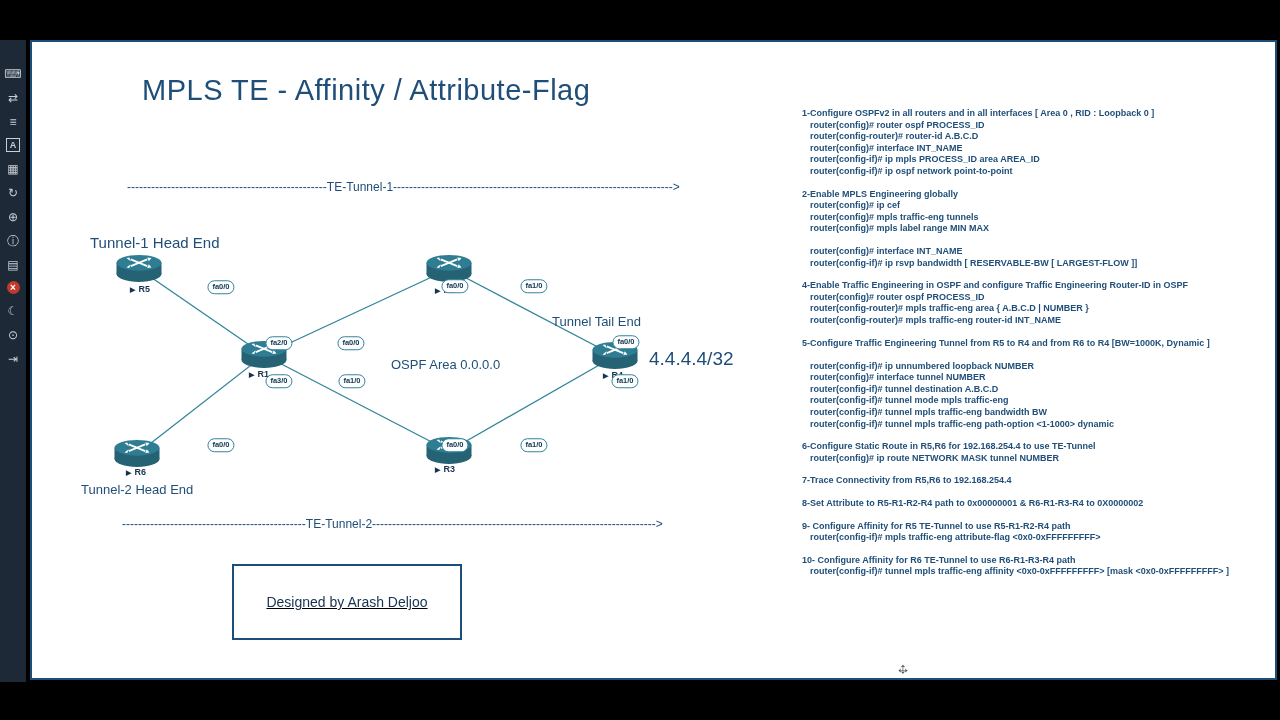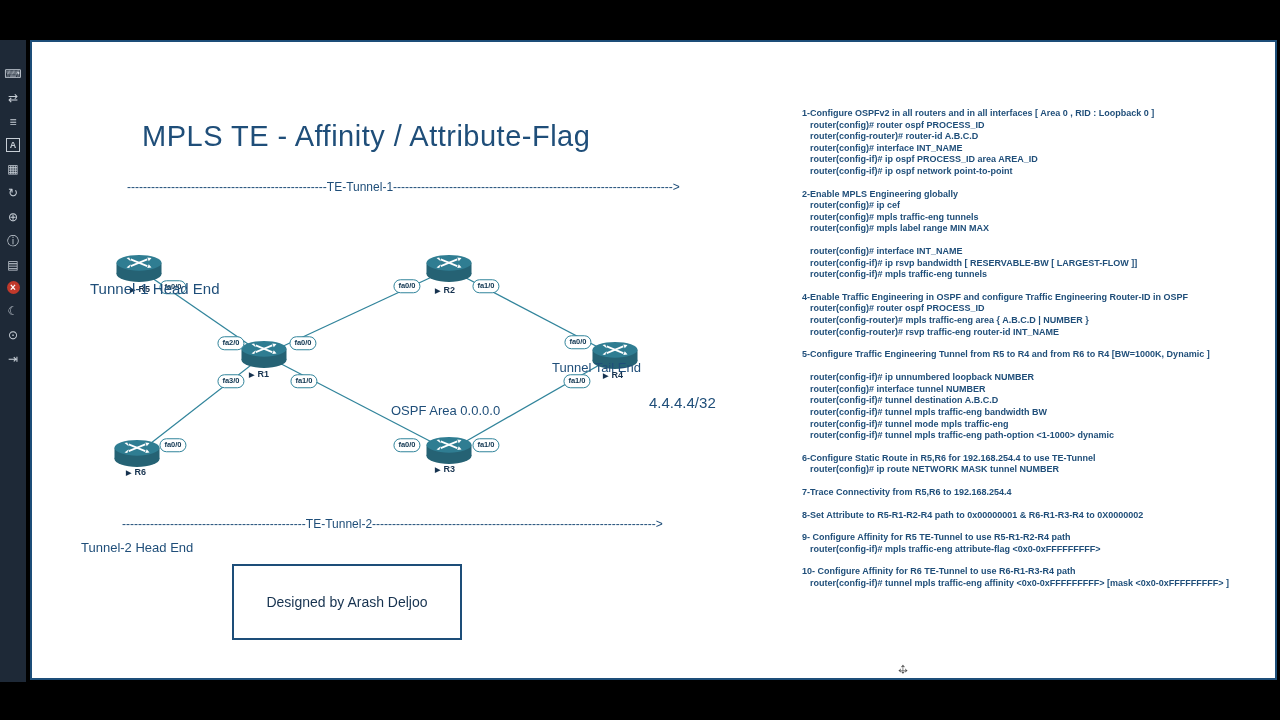--- a/index.html
+++ b/index.html
@@ -22,36 +22,36 @@
             background:#fff; border:2px solid #1d4e79; }
 
   #page-title { position:absolute; left:110px; top:32px; font-size:29px; color:#1f4e79;
                 letter-spacing:0.5px; }
 
   .tunnel-line { position:absolute; font-size:12px; color:#1f4e79; white-space:pre;
                  letter-spacing:0; font-weight:500; }
   #tunnel1-line { left:95px; top:138px; }
   #tunnel2-line { left:90px; top:475px; }
 
-  .dg-label { position:absolute; color:#1f4e79; white-space:nowrap;margin-top:46px; }
+  .dg-label { position:absolute; color:#1f4e79; white-space:nowrap; }
 
   #links-svg { position:absolute; left:0; top:0; width:1243px; height:636px; }
   #links-svg line { stroke:#31849b; stroke-width:1.3px; }
 
   .router { position:absolute; width:48px; height:30px; cursor:pointer; }
   .rlabel { position:absolute; transform:translate(-50%,-50%); font-size:9px; font-weight:bold;
             color:#16324f; white-space:nowrap; }
   .rlabel .tri { font-size:7px; margin-right:3px; }
 
   .if-pill { position:absolute; transform:translate(-50%,-50%); font-size:7.5px; font-weight:bold;
              color:#0f3550; background:#fff; border:1px solid #31849b; border-radius:8px;
-             padding:1px 4px 1.5px 4px; white-space:nowrap; cursor:pointer; }
+             padding:1px 4px 1.5px 4px; white-space:nowrap; cursor:pointer;margin-left:48px; }
 
   #credit-box { position:absolute; left:200px; top:522px; width:230px; height:76px;
-                border:2px solid #1d4e79; display:flex; align-items:center; justify-content:center; }
+                border:2px solid #1d4e79; display:flex; align-items:center; justify-content:center;text-decoration:underline; }
   #credit-box span { font-size:14px; color:#16324f; }
 
   #notes { position:absolute; left:770px; top:66px; width:472px; color:#1f4e79; }
   .note-sec { margin-bottom:11px; }
   .note-h, .note-l { font-size:9px; font-weight:bold; line-height:11.6px; white-space:nowrap; }
   .note-l { padding-left:8px; }
 
   .move-cursor { position:absolute; left:862px; top:617px; width:18px; height:18px; }
   .move-cursor span { position:absolute; left:0; top:0; width:18px; height:18px; text-align:center;
                       line-height:18px; font-size:15px; color:#4a4a4a; }
@@ -140,63 +140,62 @@
         <div class="if-pill" style="left: 272px; top: 339px;">fa1/0</div>
         <div class="if-pill" style="left: 375px; top: 244px;">fa0/0</div>
         <div class="if-pill" style="left: 454px; top: 244px;">fa1/0</div>
         <div class="if-pill" style="left: 375px; top: 403px;">fa0/0</div>
         <div class="if-pill" style="left: 454px; top: 403px;">fa1/0</div>
         <div class="if-pill" style="left: 546px; top: 300px;">fa0/0</div>
         <div class="if-pill" style="left: 545px; top: 339px;">fa1/0</div>
         <div class="if-pill" style="left: 141px; top: 403px;">fa0/0</div>
         <div class="dg-label" style="left: 58px; top: 192px; font-size: 15px;">Tunnel-1 Head End</div>
         <div class="dg-label" style="left: 520px; top: 272px; font-size: 13px;">Tunnel Tail End</div>
-        <div class="dg-label" style="left: 617px; top: 306px; font-size: 15px;">4.4.4.4/32</div>
+        <div class="dg-label" style="left: 617px; top: 306px; font-size: 19px;">4.4.4.4/32</div>
         <div class="dg-label" style="left: 359px; top: 315px; font-size: 13px;">OSPF Area 0.0.0.0</div>
-        <div class="dg-label" style="left: 49px; top: 452px; font-size: 13px;">Tunnel-2 Head End</div>
+        <div class="dg-label" style="left: 49px; top: 440px; font-size: 13px;">Tunnel-2 Head End</div>
       </div>
 
     <div id="credit-box">
       <span>Designed by Arash Deljoo</span>
     </div>
 
     <div id="notes">
         <div class="note-sec">
           <div class="note-h">1-Configure OSPFv2 in all routers and in all interfaces [ Area 0 , RID : Loopback 0 ]</div>
           <div class="note-l">router(config)# router ospf PROCESS_ID</div>
           <div class="note-l">router(config-router)# router-id A.B.C.D</div>
           <div class="note-l">router(config)# interface INT_NAME</div>
-          <div class="note-l">router(config-if)# ip ospf PROCESS_ID area AREA_ID</div>
+          <div class="note-l">router(config-if)# ip mpls PROCESS_ID area AREA_ID</div>
           <div class="note-l">router(config-if)# ip ospf network point-to-point</div>
         </div>
         <div class="note-sec">
           <div class="note-h">2-Enable MPLS Engineering globally</div>
           <div class="note-l">router(config)# ip cef</div>
           <div class="note-l">router(config)# mpls traffic-eng tunnels</div>
           <div class="note-l">router(config)# mpls label range MIN MAX</div>
         </div>
         <div class="note-sec">
           <div class="note-l">router(config)# interface INT_NAME</div>
           <div class="note-l">router(config-if)# ip rsvp bandwidth [ RESERVABLE-BW [ LARGEST-FLOW ]]</div>
-          <div class="note-l">router(config-if)# mpls traffic-eng tunnels</div>
         </div>
         <div class="note-sec">
           <div class="note-h">4-Enable Traffic Engineering in OSPF and configure Traffic Engineering Router-ID in OSPF</div>
           <div class="note-l">router(config)# router ospf PROCESS_ID</div>
           <div class="note-l">router(config-router)# mpls traffic-eng area { A.B.C.D | NUMBER }</div>
-          <div class="note-l">router(config-router)# rsvp traffic-eng router-id INT_NAME</div>
+          <div class="note-l">router(config-router)# mpls traffic-eng router-id INT_NAME</div>
         </div>
         <div class="note-sec">
           <div class="note-h">5-Configure Traffic Engineering Tunnel from R5 to R4 and from R6 to R4 [BW=1000K, Dynamic ]</div>
           <div class="note-l">&nbsp;</div>
           <div class="note-l">router(config-if)# ip unnumbered loopback NUMBER</div>
           <div class="note-l">router(config)# interface tunnel NUMBER</div>
           <div class="note-l">router(config-if)# tunnel destination A.B.C.D</div>
+          <div class="note-l">router(config-if)# tunnel mode mpls traffic-eng</div>
           <div class="note-l">router(config-if)# tunnel mpls traffic-eng bandwidth BW</div>
-          <div class="note-l">router(config-if)# tunnel mode mpls traffic-eng</div>
           <div class="note-l">router(config-if)# tunnel mpls traffic-eng path-option &lt;1-1000&gt; dynamic</div>
         </div>
         <div class="note-sec">
           <div class="note-h">6-Configure Static Route in R5,R6 for 192.168.254.4 to use TE-Tunnel</div>
           <div class="note-l">router(config)# ip route NETWORK MASK tunnel NUMBER</div>
         </div>
         <div class="note-sec">
           <div class="note-h">7-Trace Connectivity from R5,R6 to 192.168.254.4</div>
         </div>
         <div class="note-sec">

